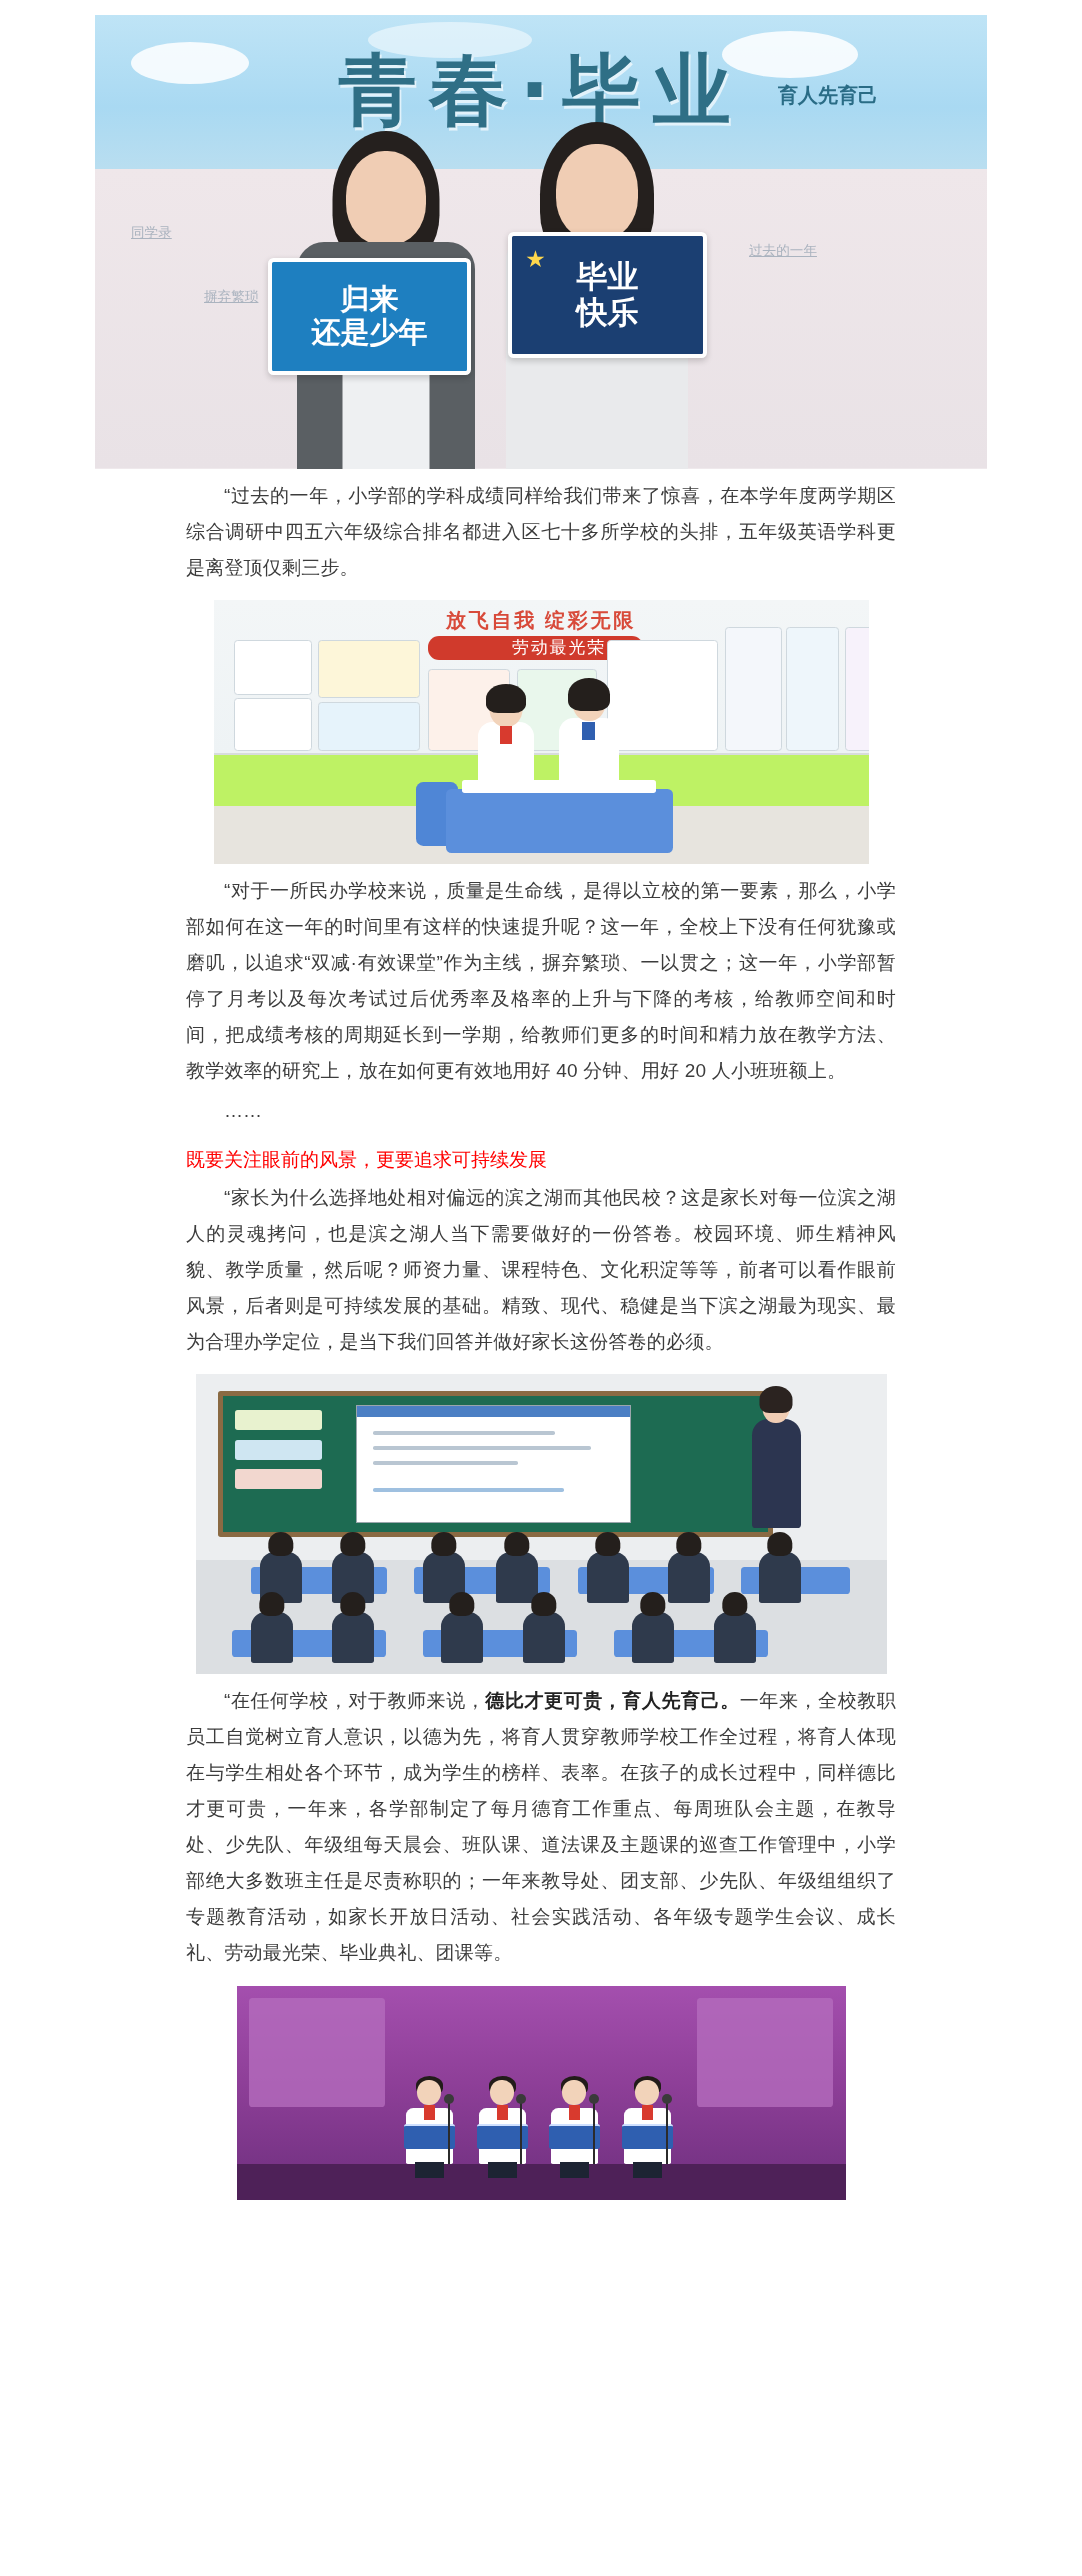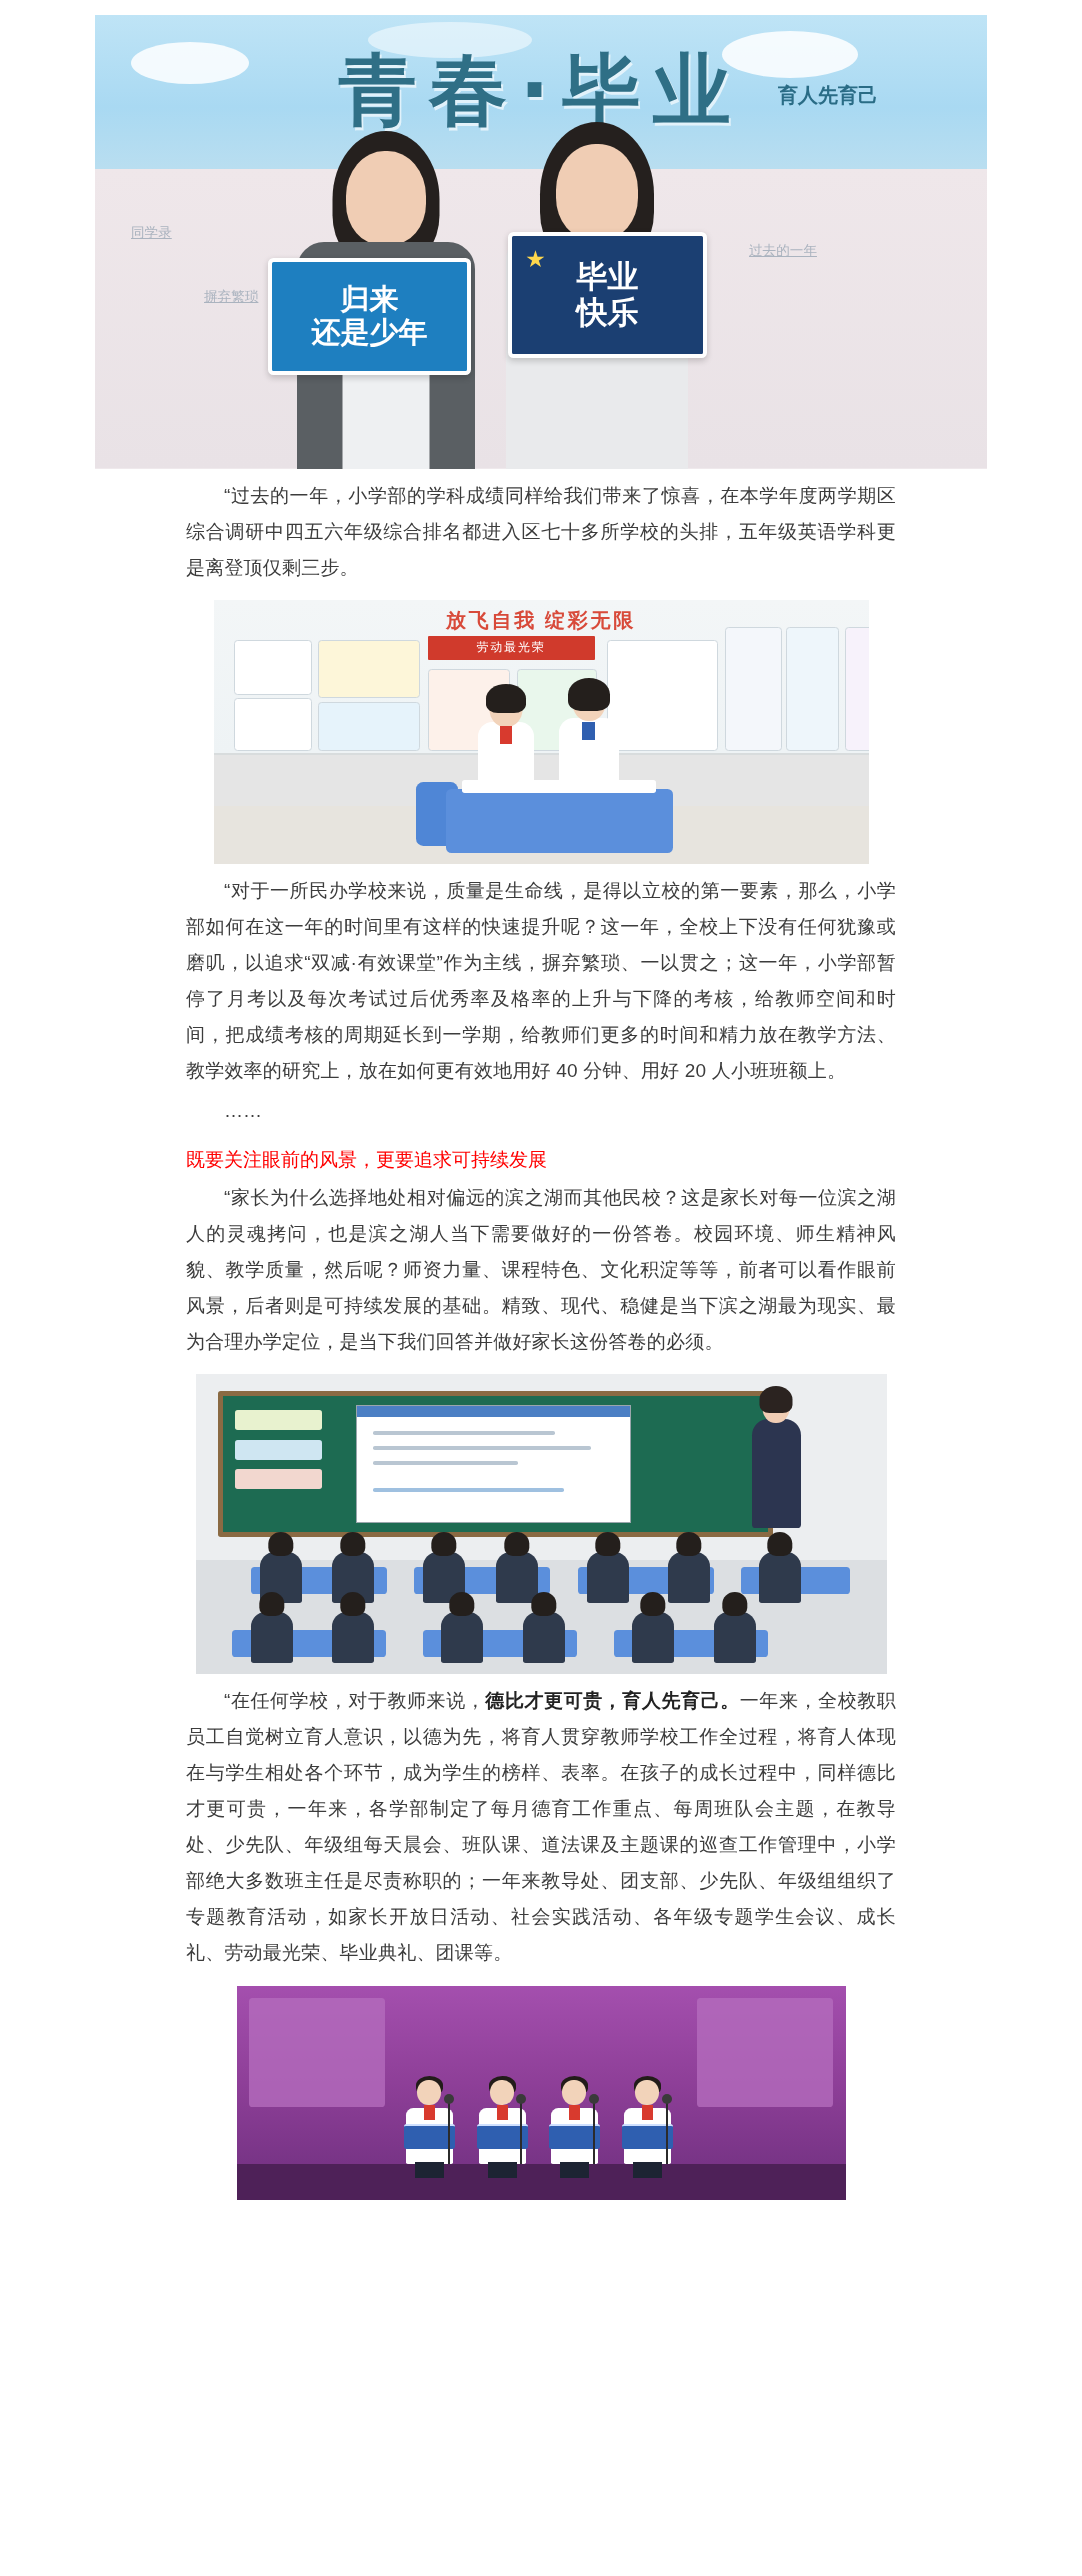--- a/index.html
+++ b/index.html
@@ -119,38 +119,38 @@
     text-align:center; font-weight:bold; color:#ffffff;
     line-height:1.15;
   }
   .sign1 { left:173px; bottom:94px; width:195px; height:109px; background:#1e7fc0; border:4.5px solid #ffffff; font-size:29px; }
   .sign2 { left:413px; bottom:111px; width:191px; height:118px; background:#1b3f72; border:4.5px solid #ffffff; font-size:31px; }
   .star { position:absolute; color:#ffd84d; font-size:20px; }
 
   
   .photo2 {
     width: 655px; height: 264px;
-    background:#e5e5e5;
+    background:#bef264;
   }
   .p2-board {
     position:absolute; left:0; top:0; width:100%; height:58%;
     background: linear-gradient(180deg,#f3f6f7 0%, #eef3f5 100%);
     border-bottom:2.7px solid #d8dcdd;
   }
   .p2-title {
     position:absolute; top:7.3px; left:0; width:100%; text-align:center;
     font-size:20px; color:#d84a3a; font-weight:bold; letter-spacing:2.7px;
   }
   .p2-card {
     position:absolute; border-radius:3.6px; border:1.8px solid #cfd8de; background:#ffffff;
   }
   .p2-redbar {
     position:absolute; left:214px; top:36px; width:167px; height:23.6px;
-    background:#d03a2c; border-radius:1px; color:#fff; font-size:12px;
-    display:flex; align-items:center; justify-content:center; letter-spacing:1.8px;
+    background:#d03a2c; border-radius:11px; color:#fff; font-size:17px;
+    display:flex; align-items:center; justify-content:center; letter-spacing:1.8px;padding-left:48px;
   }
   .p2-desk {
     position:absolute; left:232px; bottom:11px; width:227px; height:64px;
     background:#5b8fdc; border-radius:5.5px;
   }
   .p2-desk:after {
     content:""; position:absolute; left:16.4px; top:-9px; width:194px; height:12.7px;
     background:#ffffff; border-radius:2.7px;
   }
   .p2-chair {

